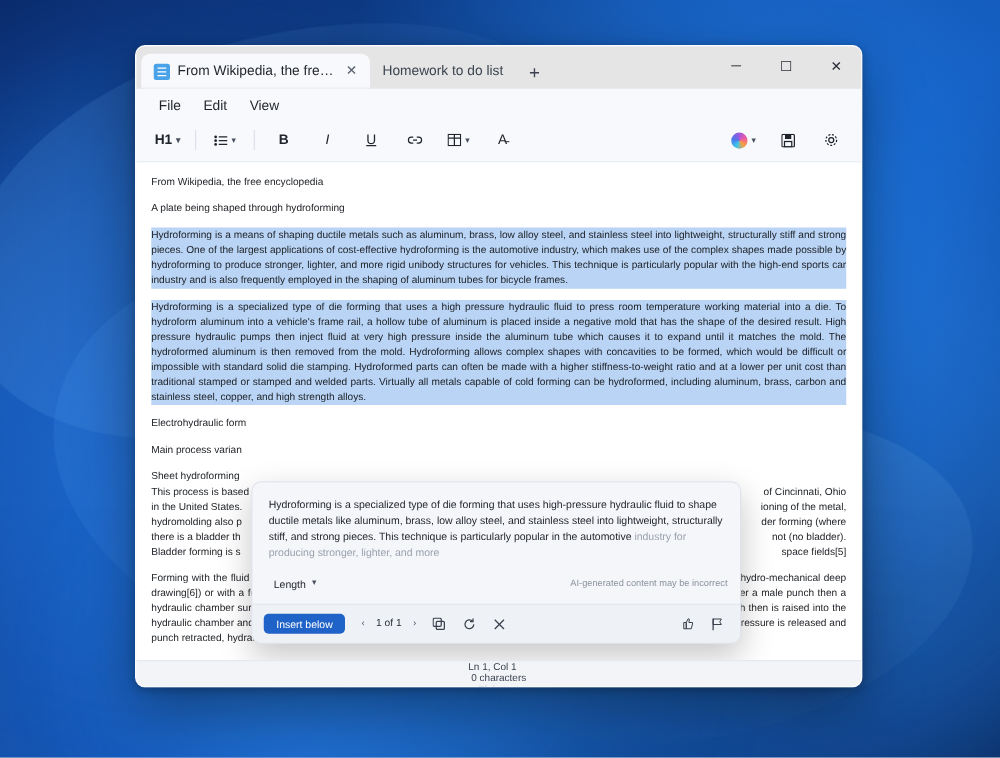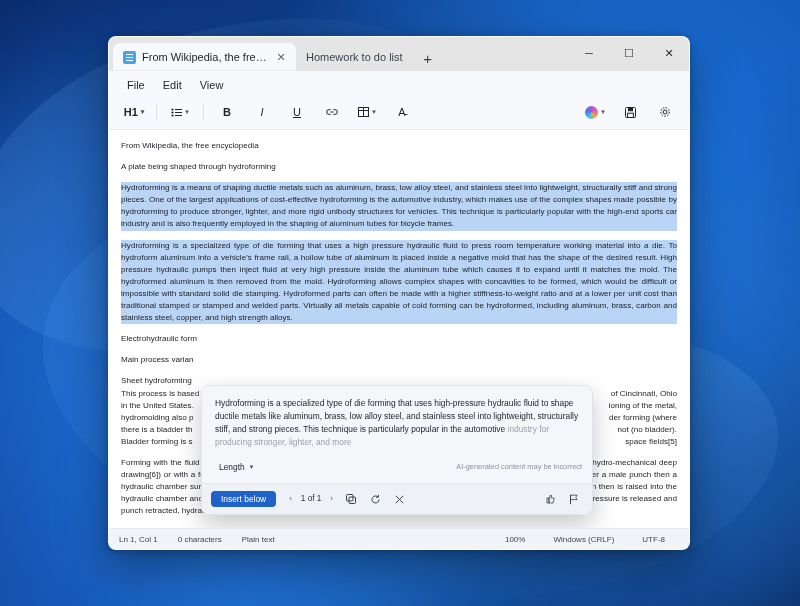--- a/index.html
+++ b/index.html
@@ -275,20 +275,21 @@
   .statusbar {
     height: 20px;
     background: #f2f4f8;
     border-top: 1px solid #e4e8ef;
     display: flex;
     align-items: center;
     font-size: 8px;
     color: #3c434f;
     padding: 0 10px;
     gap: 0;
+    flex-direction: column;
   }
   .statusbar .s { padding: 0 10px; }
   .statusbar .s:first-child { padding-left: 0; }
   .statusbar .right { margin-left: auto; display: flex; }
   .statusbar .right .s { padding: 0 14px; }
 
   svg { display: block; }
 </style>
 </head>
 <body>

